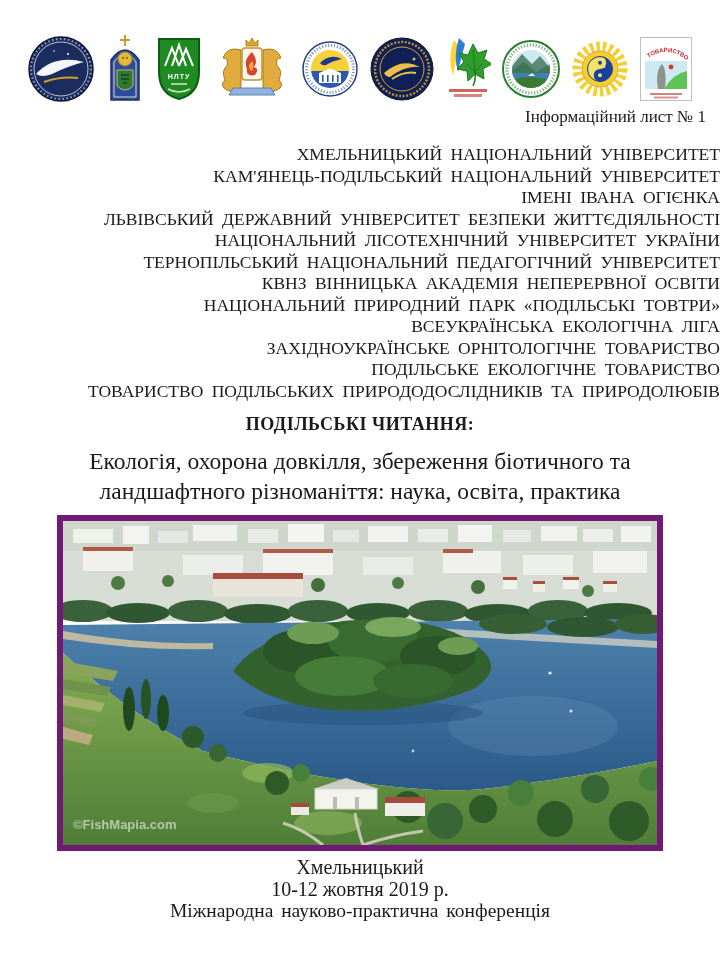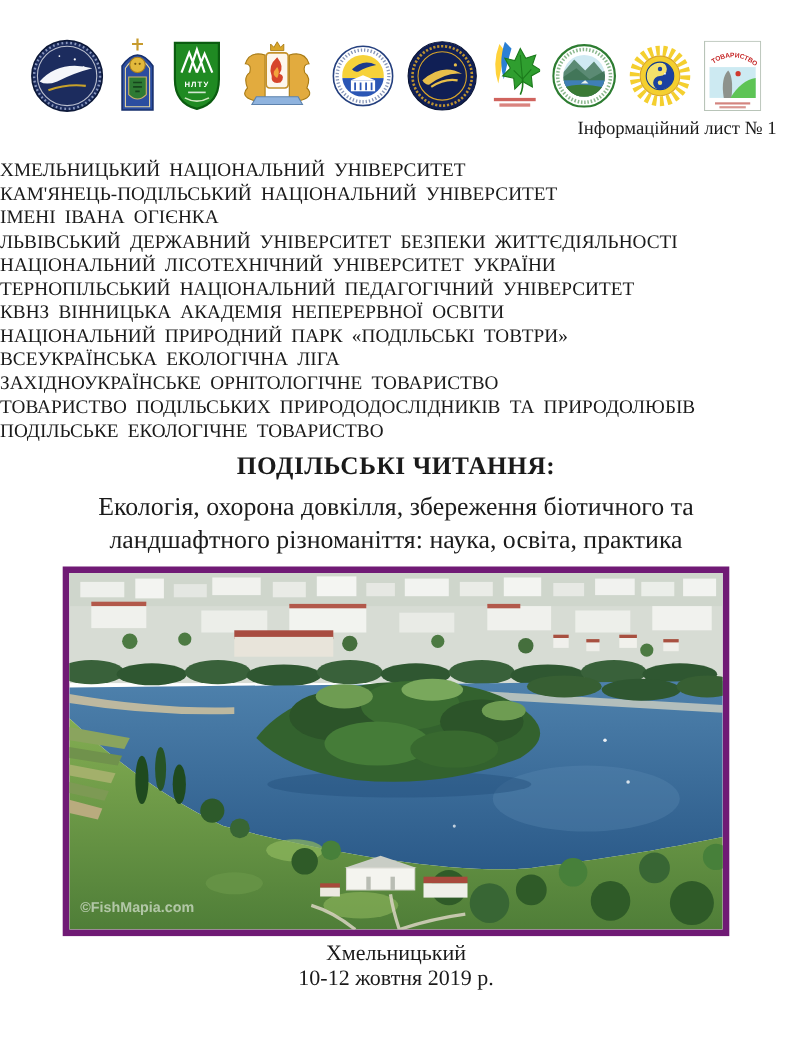--- a/index.html
+++ b/index.html
@@ -2,23 +2,23 @@
 <html><head>
 <meta charset="utf-8">
 <style>
   html,body{margin:0;padding:0;background:#ffffff;}
   .page{width:720px;height:960px;background:#ffffff;overflow:hidden;
         font-family:"Liberation Serif","DejaVu Serif",serif;color:#1a1a1a;position:relative;}
   .logos-row{margin:33px 28px 0 28px;height:72px;display:flex;align-items:center;justify-content:space-between;}
   .logos-row svg{display:block;flex:0 0 auto;}
   svg text{font-family:"Liberation Sans","DejaVu Sans",sans-serif;}
   .info-note{font-size:17px;text-align:right;margin:2px 14px 17px 0;line-height:20px;}
-  .orgs{margin-top:10px;text-align:left;font-size:17.5px;line-height:21.5px;word-spacing:4px;}
+  .orgs{margin-top:10px;text-align:right;font-size:17.5px;line-height:21.5px;word-spacing:4px;}
   .org-line{white-space:nowrap;}
-  .title{margin-top:6px;text-align:center;font-size:23px;font-weight:bold;line-height:32px;letter-spacing:.5px;}
+  .title{margin-top:6px;text-align:center;font-size:18px;font-weight:bold;line-height:32px;letter-spacing:.5px;}
   .subtitle{margin:6px auto 0 auto;max-width:620px;text-align:center;font-size:23.5px;font-weight:normal;line-height:30px;}
   .photo-frame{width:594px;height:324px;margin:9px auto 0 auto;border:6px solid #701a75;position:relative;}
   .photo-frame svg{display:block;}
   .footer{margin-top:5px;text-align:center;}
   .footer-city,.footer-dates{font-size:20px;font-weight:normal;line-height:22px;}
   .footer-event{font-size:19.5px;line-height:22px;word-spacing:3px;}
 </style>
 </head>
 <body>
 
@@ -159,22 +159,22 @@
     <div class="org-line">ХМЕЛЬНИЦЬКИЙ НАЦІОНАЛЬНИЙ УНІВЕРСИТЕТ</div>
     <div class="org-line">КАМ'ЯНЕЦЬ-ПОДІЛЬСЬКИЙ НАЦІОНАЛЬНИЙ УНІВЕРСИТЕТ</div>
     <div class="org-line">ІМЕНІ ІВАНА ОГІЄНКА</div>
     <div class="org-line">ЛЬВІВСЬКИЙ ДЕРЖАВНИЙ УНІВЕРСИТЕТ БЕЗПЕКИ ЖИТТЄДІЯЛЬНОСТІ</div>
     <div class="org-line">НАЦІОНАЛЬНИЙ ЛІСОТЕХНІЧНИЙ УНІВЕРСИТЕТ УКРАЇНИ</div>
     <div class="org-line">ТЕРНОПІЛЬСЬКИЙ НАЦІОНАЛЬНИЙ ПЕДАГОГІЧНИЙ УНІВЕРСИТЕТ</div>
     <div class="org-line">КВНЗ ВІННИЦЬКА АКАДЕМІЯ НЕПЕРЕРВНОЇ ОСВІТИ</div>
     <div class="org-line">НАЦІОНАЛЬНИЙ ПРИРОДНИЙ ПАРК «ПОДІЛЬСЬКІ ТОВТРИ»</div>
     <div class="org-line">ВСЕУКРАЇНСЬКА ЕКОЛОГІЧНА ЛІГА</div>
     <div class="org-line">ЗАХІДНОУКРАЇНСЬКЕ ОРНІТОЛОГІЧНЕ ТОВАРИСТВО</div>
+    <div class="org-line">ПОДІЛЬСЬКЕ ЕКОЛОГІЧНЕ ТОВАРИСТВО</div>
     <div class="org-line">ТОВАРИСТВО ПОДІЛЬСЬКИХ ПРИРОДОДОСЛІДНИКІВ ТА ПРИРОДОЛЮБІВ</div>
-    <div class="org-line">ПОДІЛЬСЬКЕ ЕКОЛОГІЧНЕ ТОВАРИСТВО</div>
   </div>
 
   <div class="title">ПОДІЛЬСЬКІ ЧИТАННЯ:</div>
   <div class="subtitle">Екологія, охорона довкілля, збереження біотичного та ландшафтного різноманіття: наука, освіта, практика</div>
 
   <div class="photo-frame">
     <svg width="594" height="324" viewBox="0 0 594 324">
       <defs>
         <linearGradient id="waterGrad" x1="0" y1="0" x2="0" y2="1">
           <stop offset="0" stop-color="#4e81ac"></stop>
@@ -309,15 +309,16 @@
           <rect x="292" y="276" width="4" height="12" fill="#b9bdb4"></rect>
       </g>
 
       <text x="10" y="308" font-size="13" fill="#ffffff" opacity=".55" font-weight="bold">©FishMapia.com</text>
     </svg>
   </div>
 
   <div class="footer">
     <div class="footer-city">Хмельницький</div>
     <div class="footer-dates">10-12 жовтня 2019 р.</div>
+    <div class="footer-event">Міжнародна науково-практична конференція</div>
   </div>
 
 </div>
 
 </body></html>

